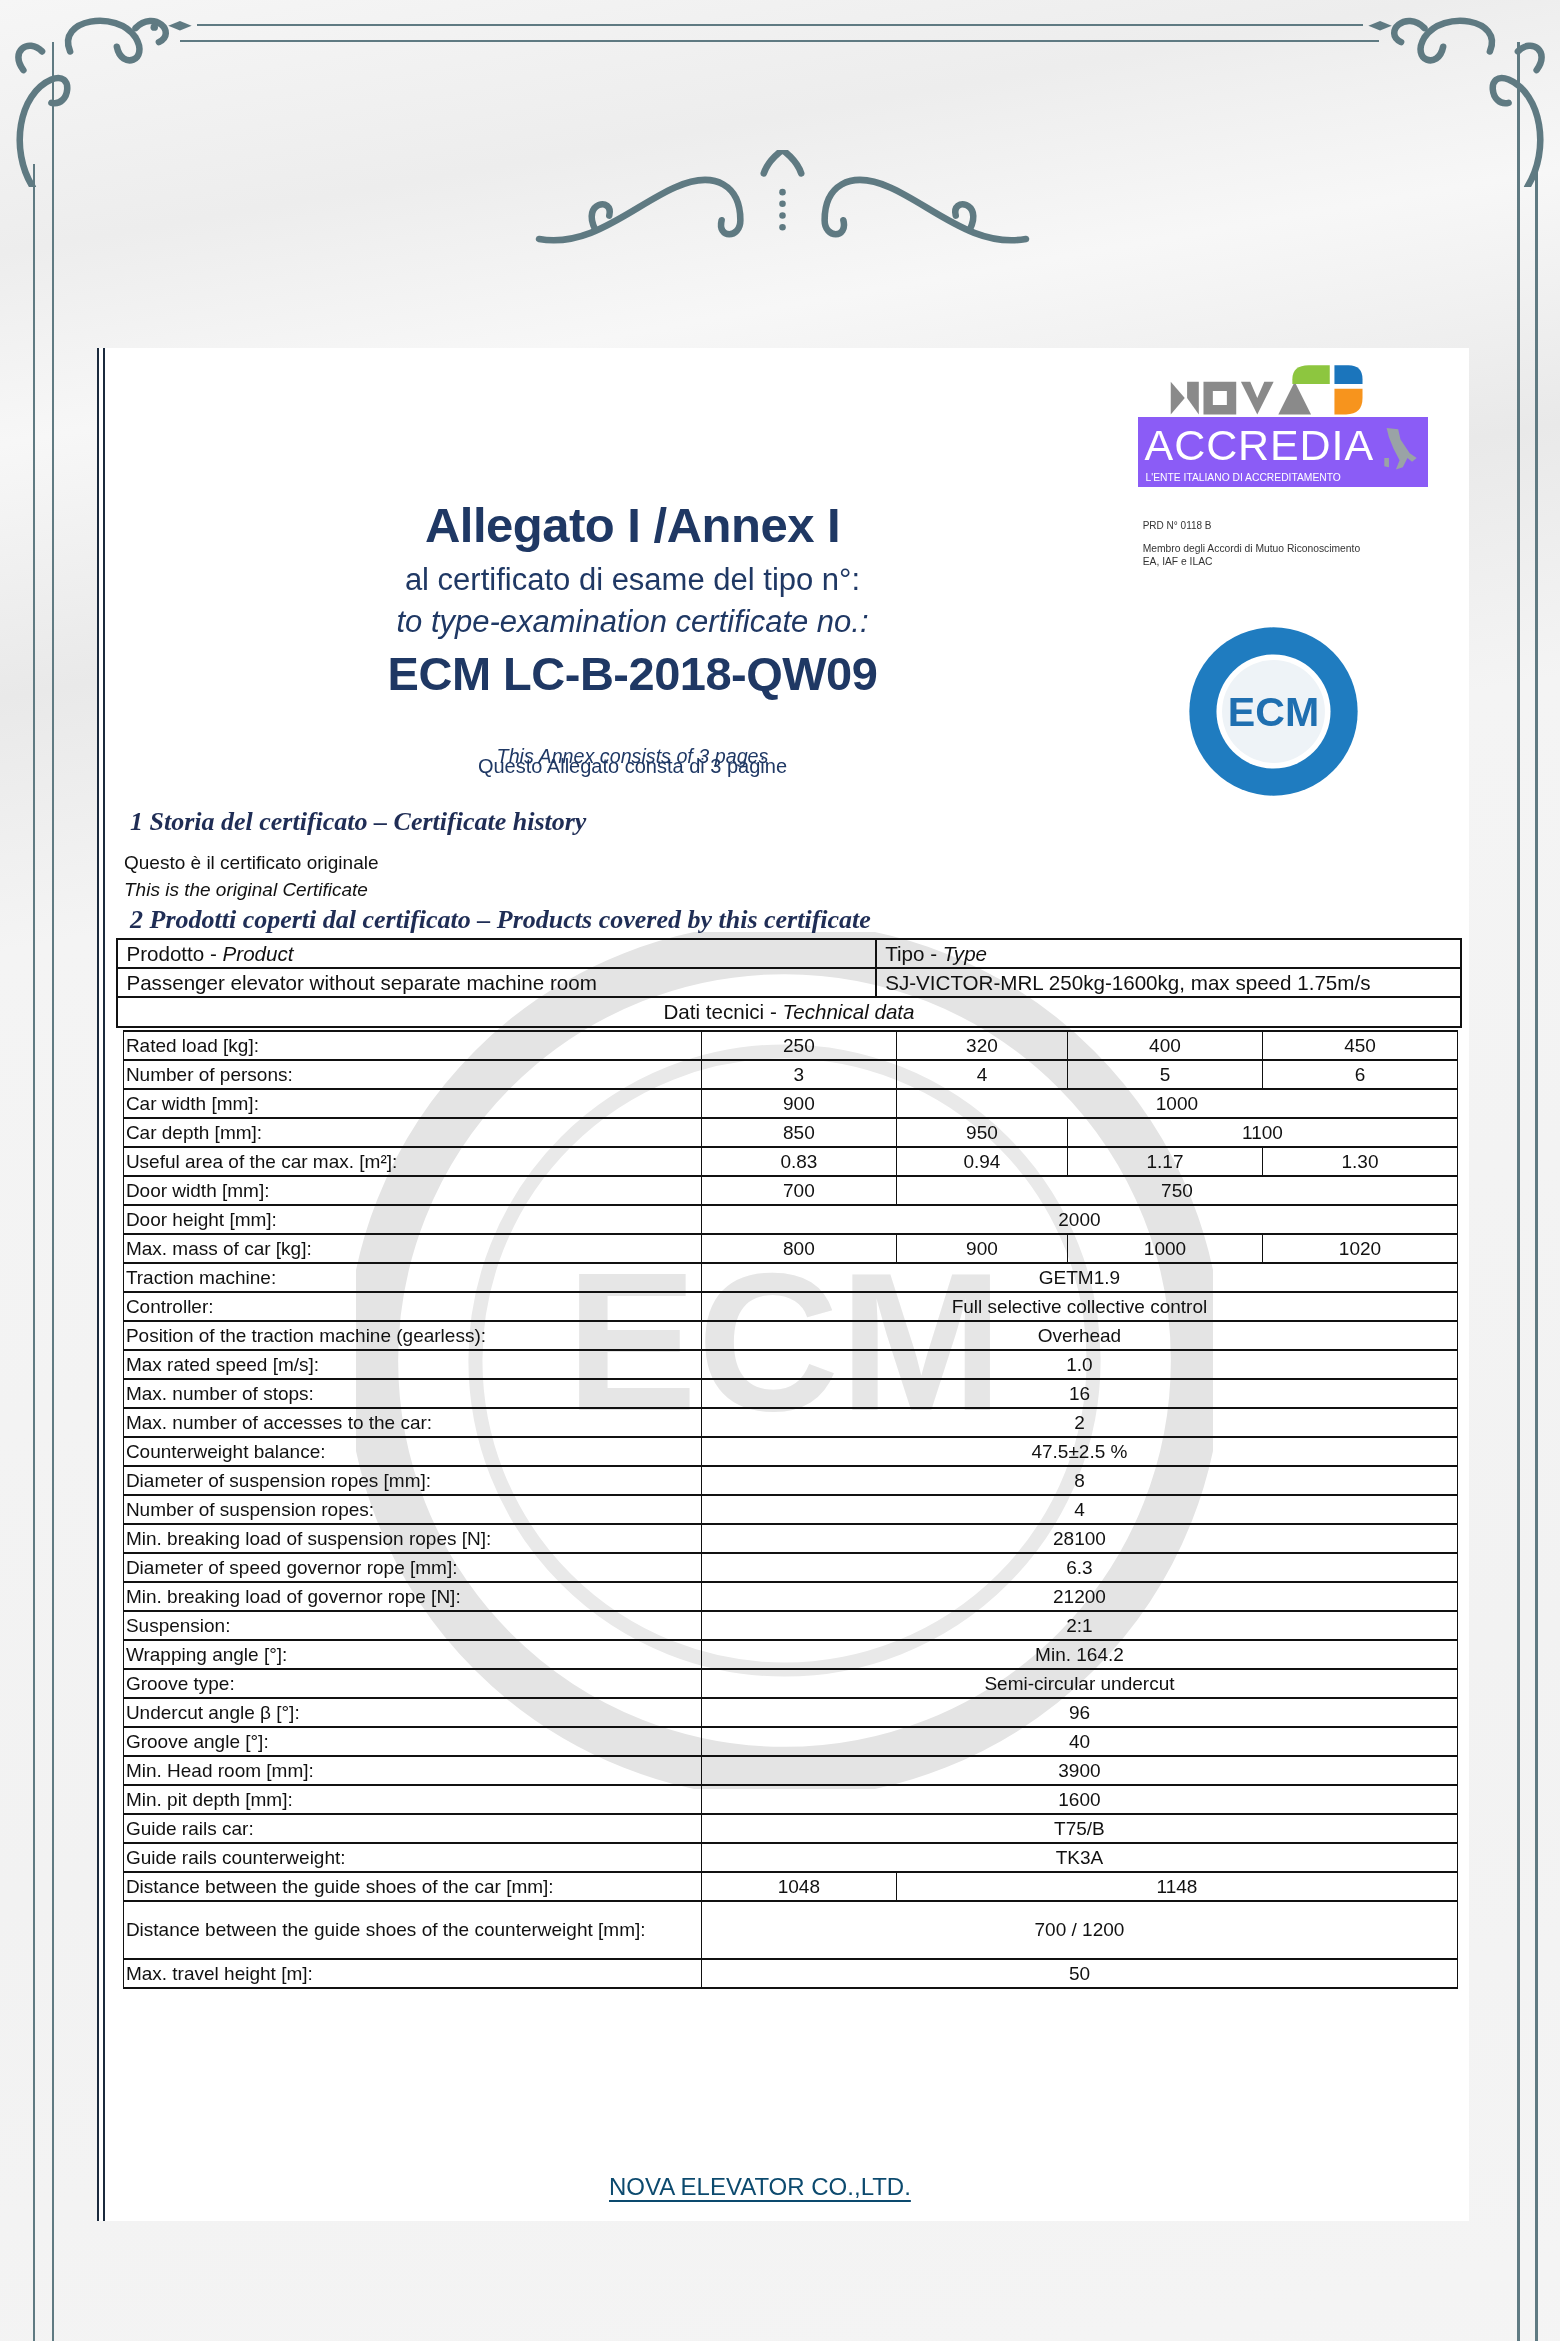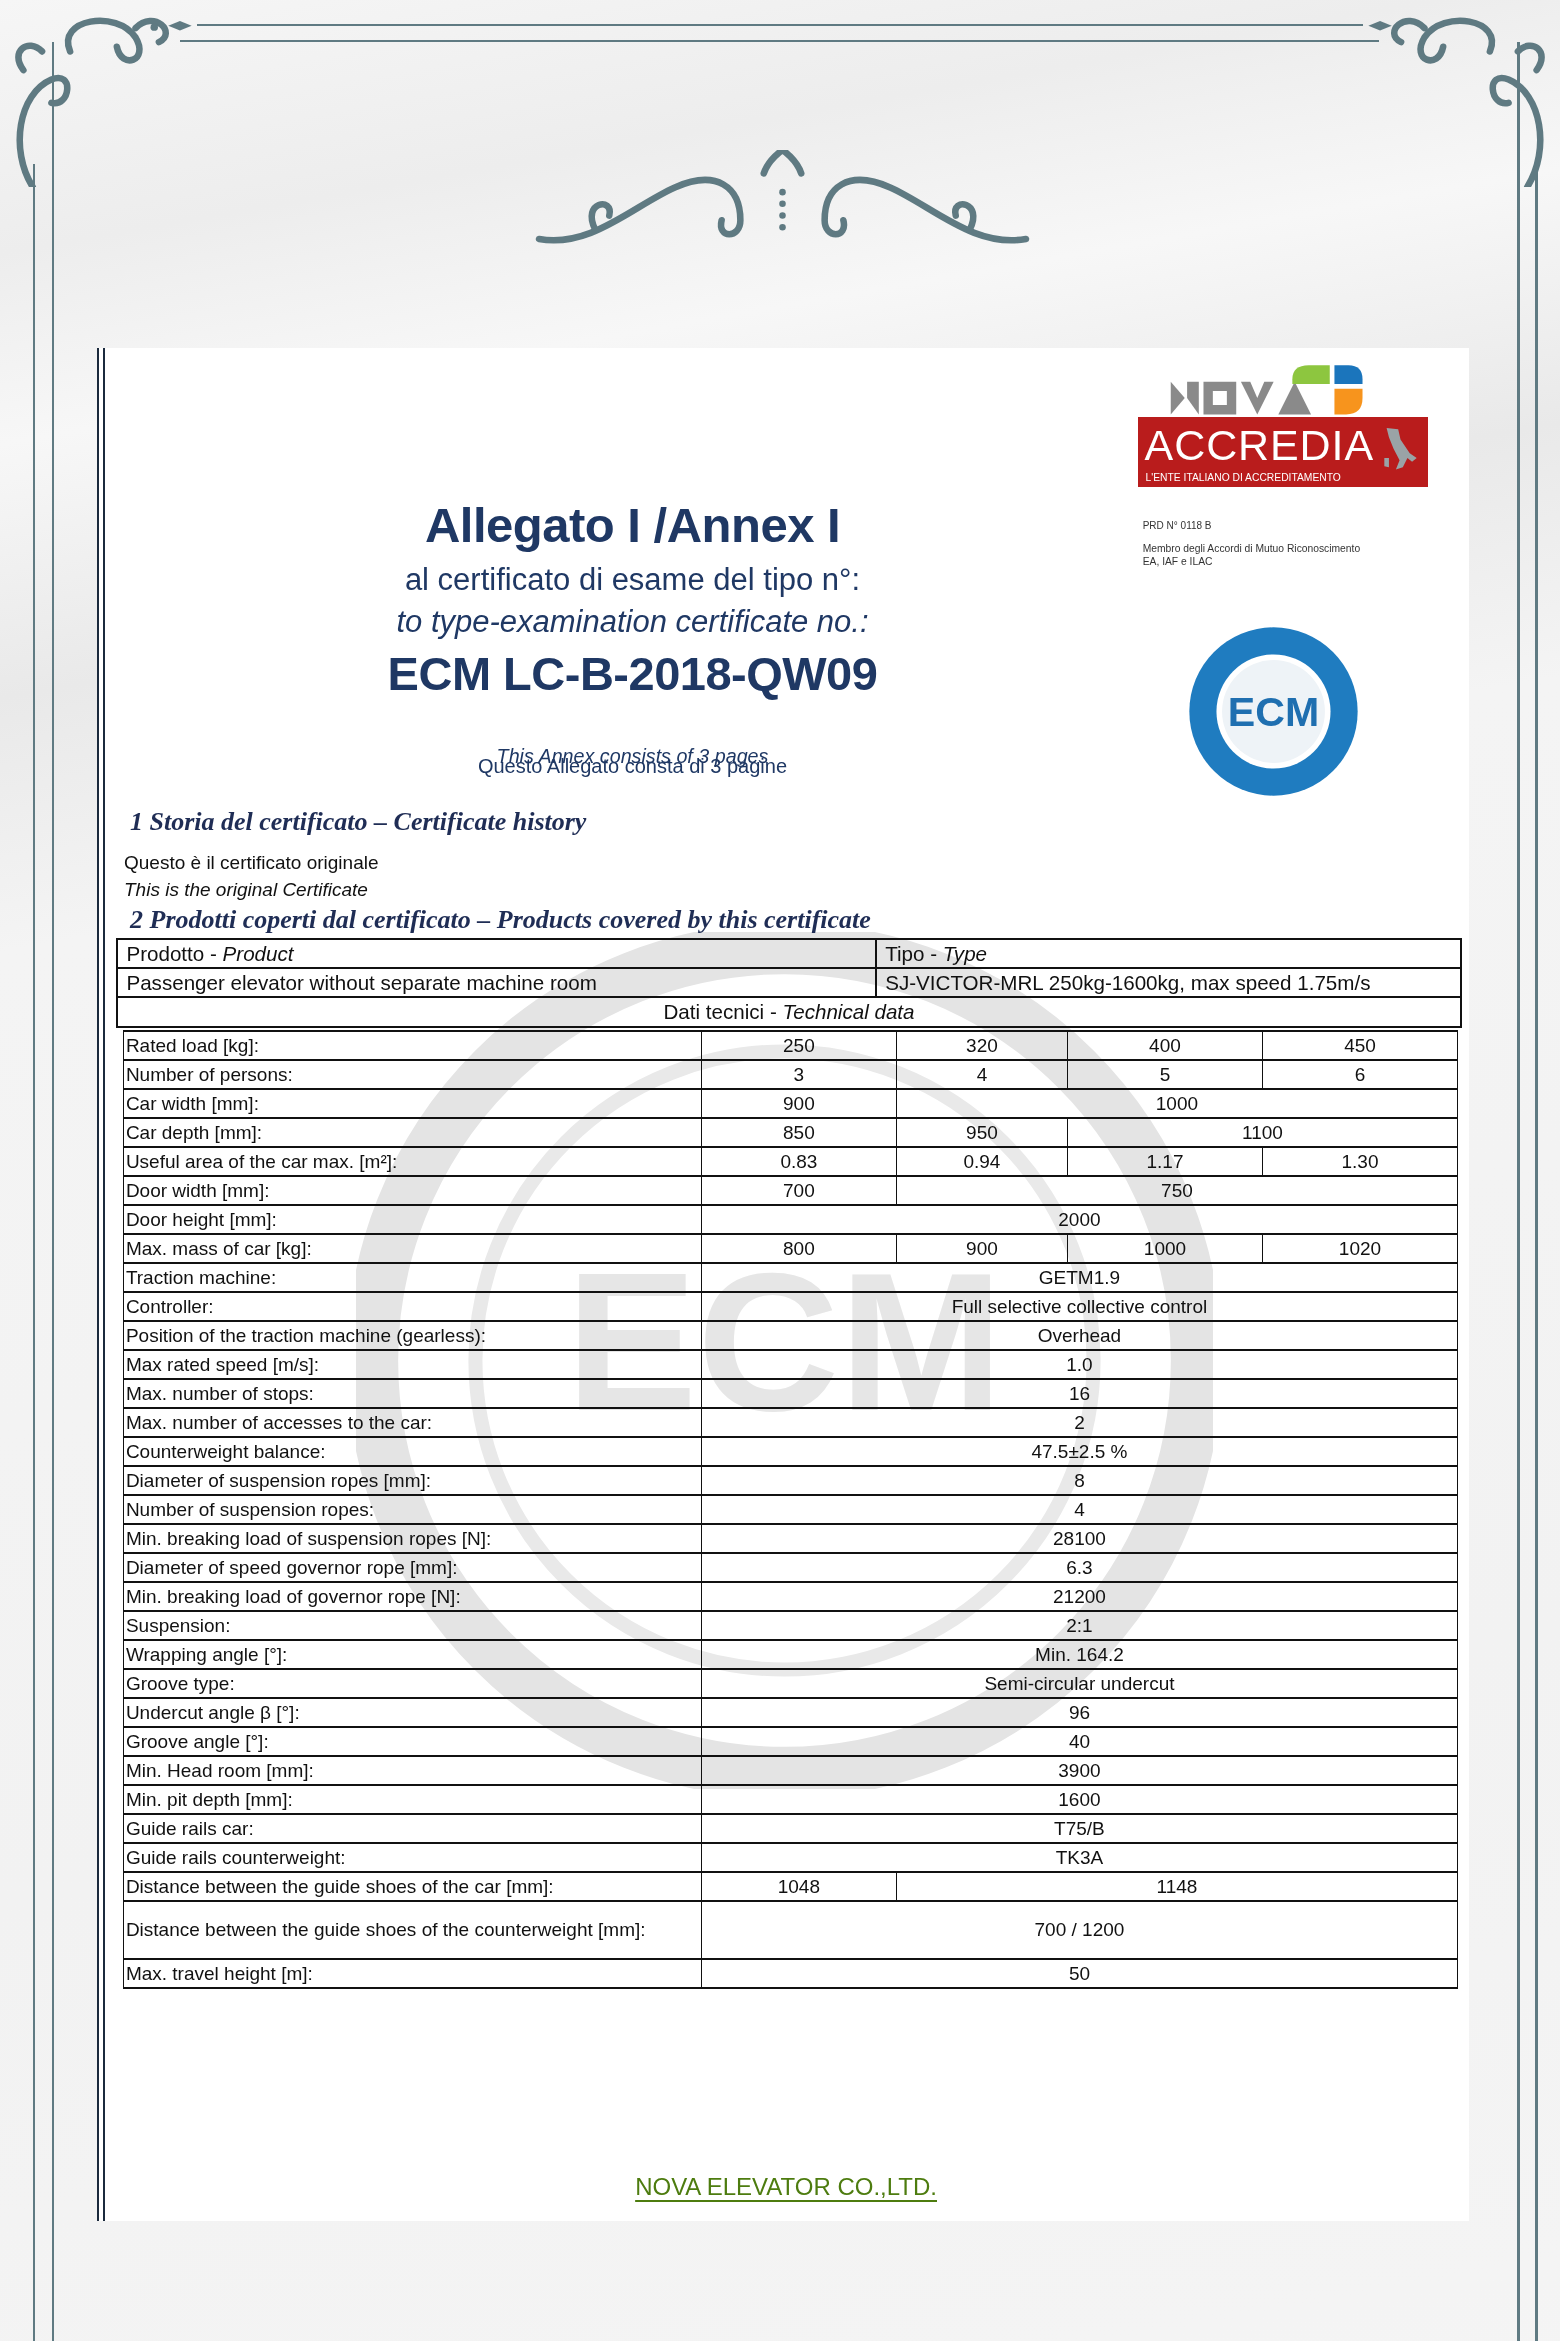--- a/index.html
+++ b/index.html
@@ -18,40 +18,40 @@
 
   .title-block { position:absolute; left:328px; width:609px; text-align:center; color:#1f3864; }
   .t1 { top:497px; font-size:49px; font-weight:bold; letter-spacing:-0.5px; }
   .t2 { top:562px; font-size:31px; }
   .t3 { top:604px; font-size:31px; font-style:italic; }
   .t4 { top:646px; font-size:47px; font-weight:bold; letter-spacing:-0.5px; }
   .t5 { top:755px; font-size:20px;text-align:center; }
   .t6 { top:745px; font-size:19.7px; font-style:italic; }
 
   .logo-area { position:absolute; left:1138px; top:365px; width:309px; height:436px; }
-  .accredia-band { position:absolute; left:0; top:52px; width:290px; height:70px; background:#b91c1c; color:#fff; }
+  .accredia-band { position:absolute; left:0; top:52px; width:290px; height:70px; background:#8b5cf6; color:#fff; }
   .accredia-band .big { position:absolute; left:6.6px; top:3.7px; font-size:43px; letter-spacing:0.9px; }
   .accredia-band .small { position:absolute; left:7.5px; top:55px; font-size:10.3px; }
   .prd { position:absolute; left:4.7px; top:155px; font-size:10px; color:#333; }
   .membro { position:absolute; left:4.7px; top:177px; font-size:10.3px; color:#333; line-height:13px; width:300px; }
 
   .sec-h { position:absolute; left:130px; font-family:"Liberation Serif", serif; font-style:italic; font-weight:bold; color:#1f2d55; font-size:26px; }
   .plain { position:absolute; left:124px; font-size:19px; color:#111; }
 
   table { border-collapse:collapse; position:absolute; font-family:"Liberation Sans", sans-serif; color:#111;border-radius:20px; }
   .prod-table { left:116px; top:938px; width:1346px; }
   .prod-table td { border:2.3px solid #111; height:27px; font-size:20.6px; padding:0 8.4px; }
   .prod-table td.c-tech { text-align:center; height:28px; }
   .tech-table { left:123px; top:1030px; width:1335px; }
   .tech-table td { border-top:2.3px solid #111; border-bottom:2.3px solid #111; border-left:1.4px solid #111; border-right:1.4px solid #111; height:27px; font-size:19px; text-align:center; padding:0; }
   .tech-table td.lbl { text-align:left; padding-left:1.9px; width:575px; }
   .tech-table tr.tall td { height:56px; }
 
   .watermark { position:absolute; left:356px; top:932px; width:857px; height:857px; pointer-events:none; }
-  .footer-co { position:absolute; left:609px; top:2173px; width:328px; text-align:right; font-size:24px; color:#4d7c0f; text-decoration:underline; text-underline-offset:4.7px; }
+  .footer-co { position:absolute; left:609px; top:2173px; width:328px; text-align:left; font-size:24px; color:#0c4a6e; text-decoration:underline; text-underline-offset:4.7px; }
 </style>
 </head>
 <body>
 
 <div class="frame-line" style="left:197px; top:24px; width:1166px; height:2.3px;"></div>
 <div class="frame-line" style="left:180px; top:40px; width:1199px; height:2.3px;"></div>
 
 <div class="frame-line" style="left:33px; top:164px; width:2.3px; height:2576px;"></div>
 <div class="frame-line" style="left:52px; top:42px; width:2.3px; height:2815px;"></div>
 <div class="frame-line" style="left:1517px; top:42px; width:2.8px; height:2815px;"></div>

